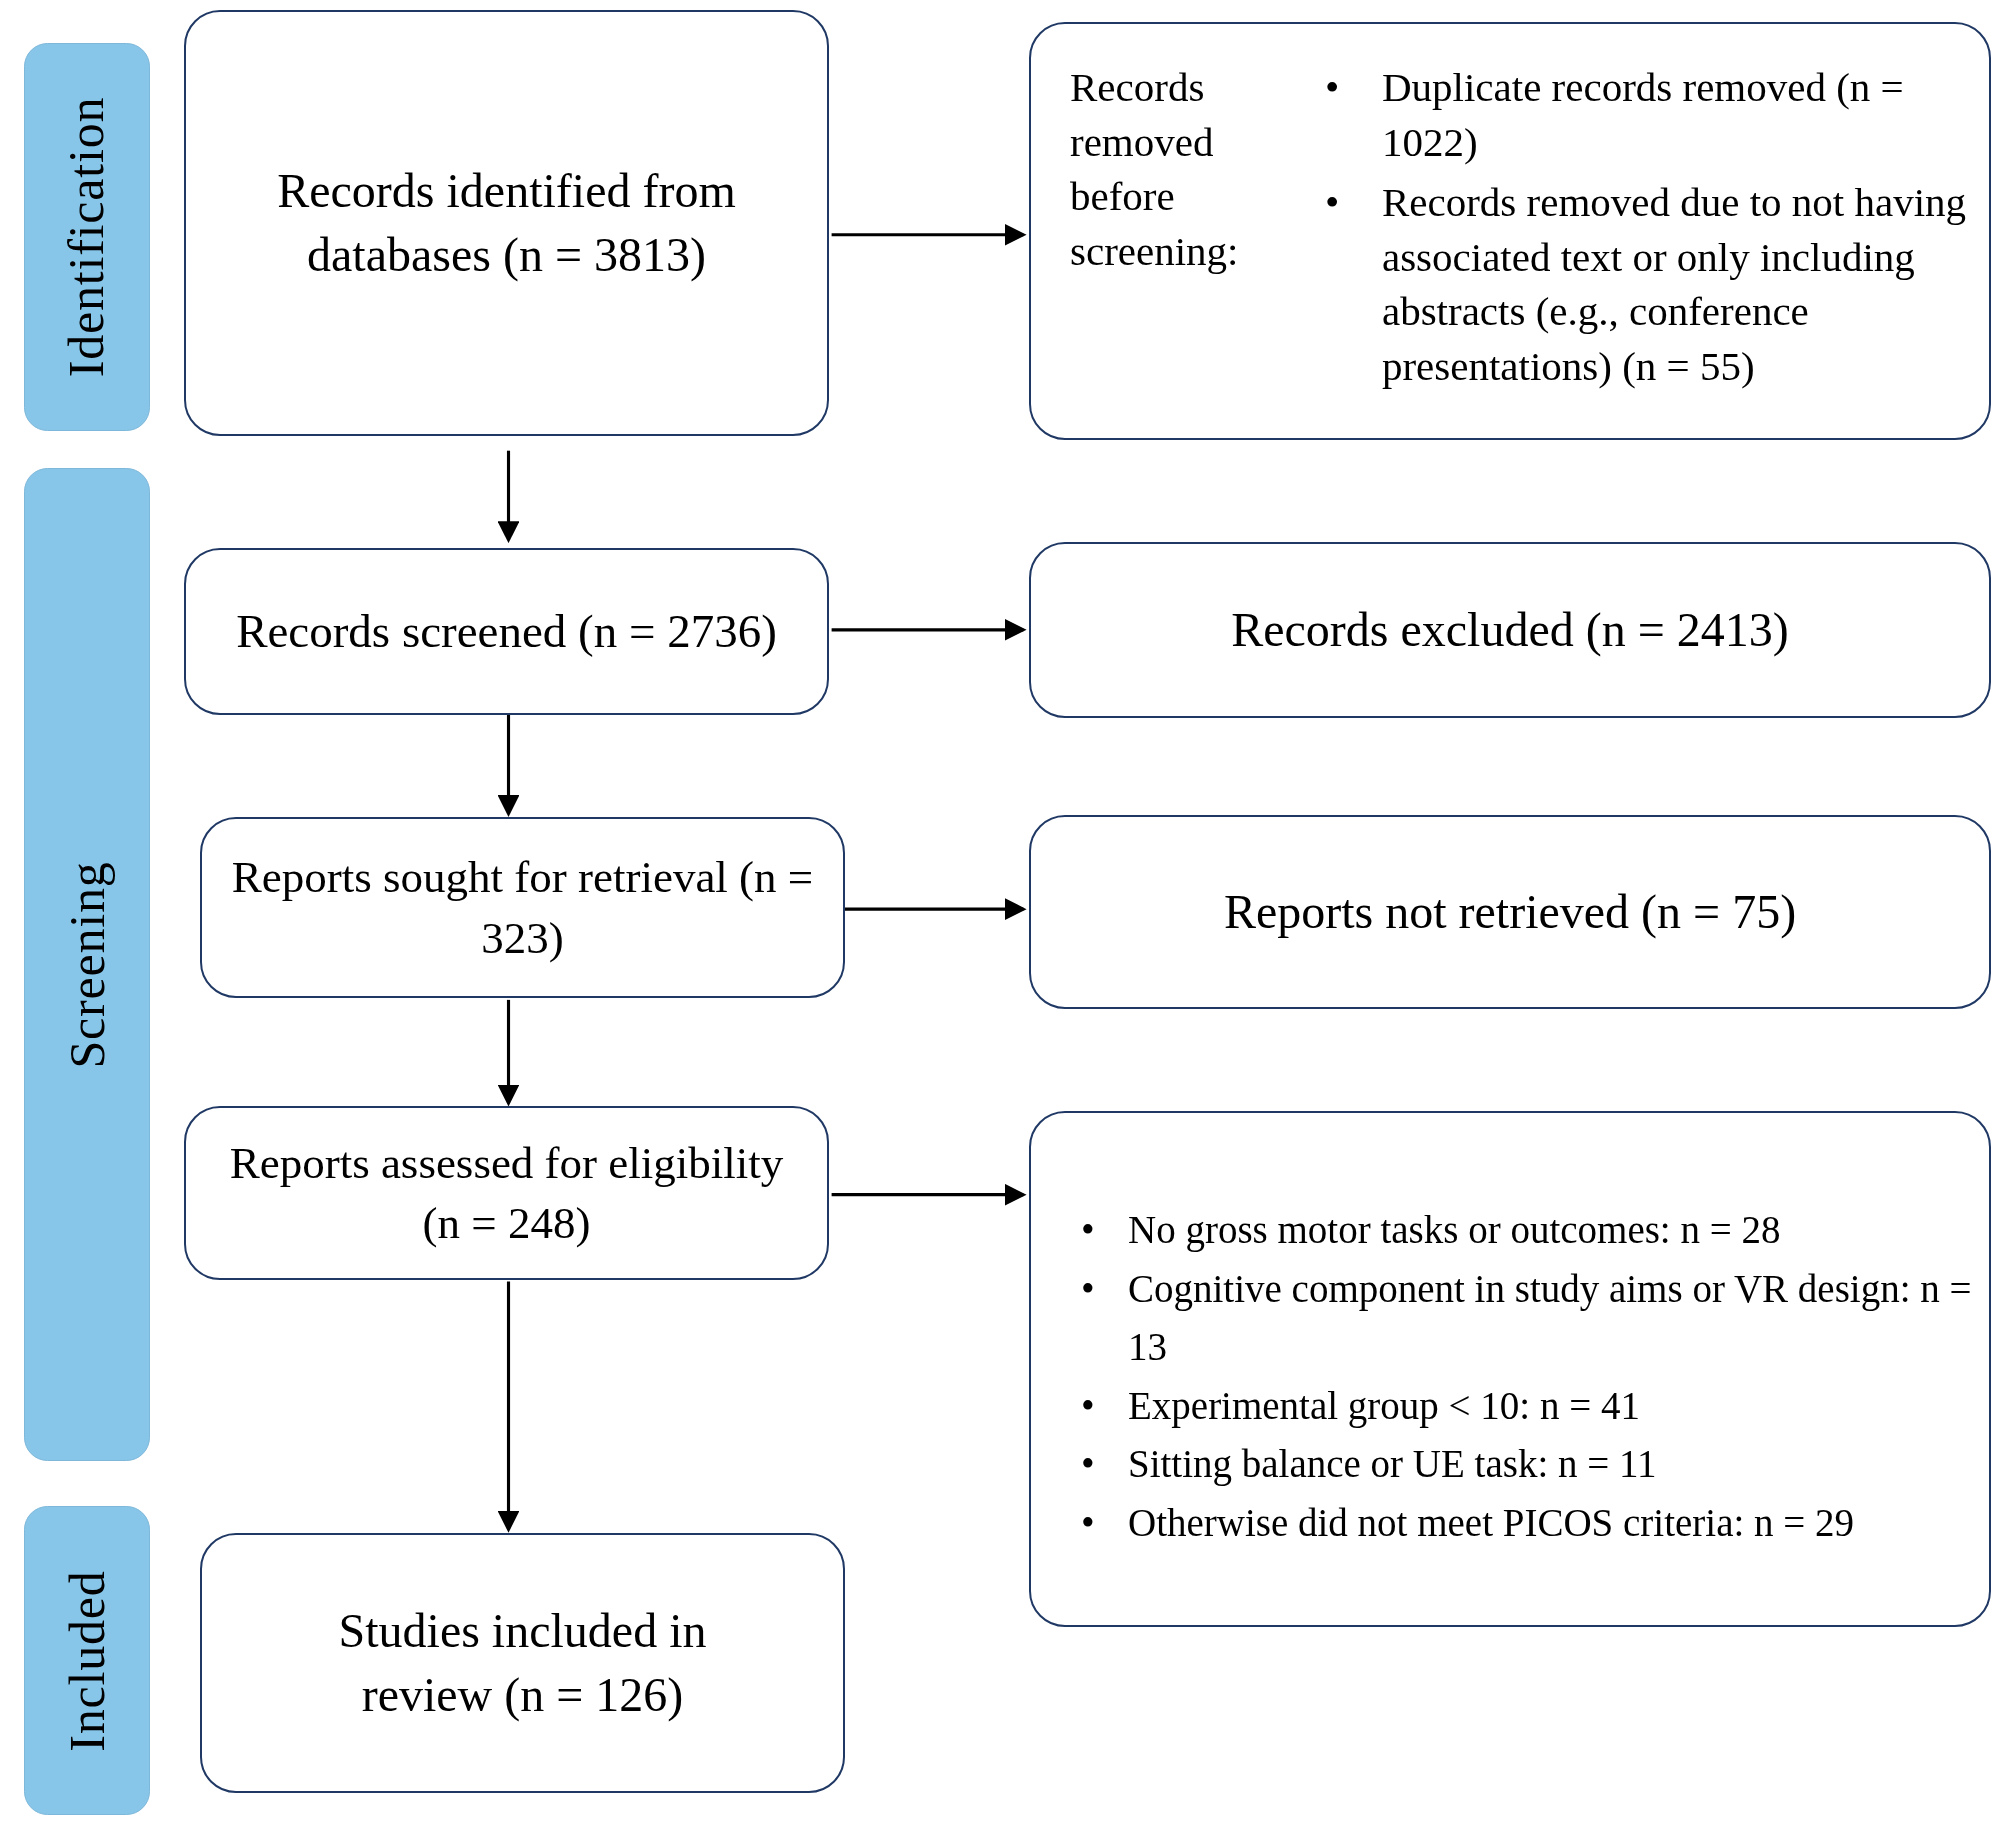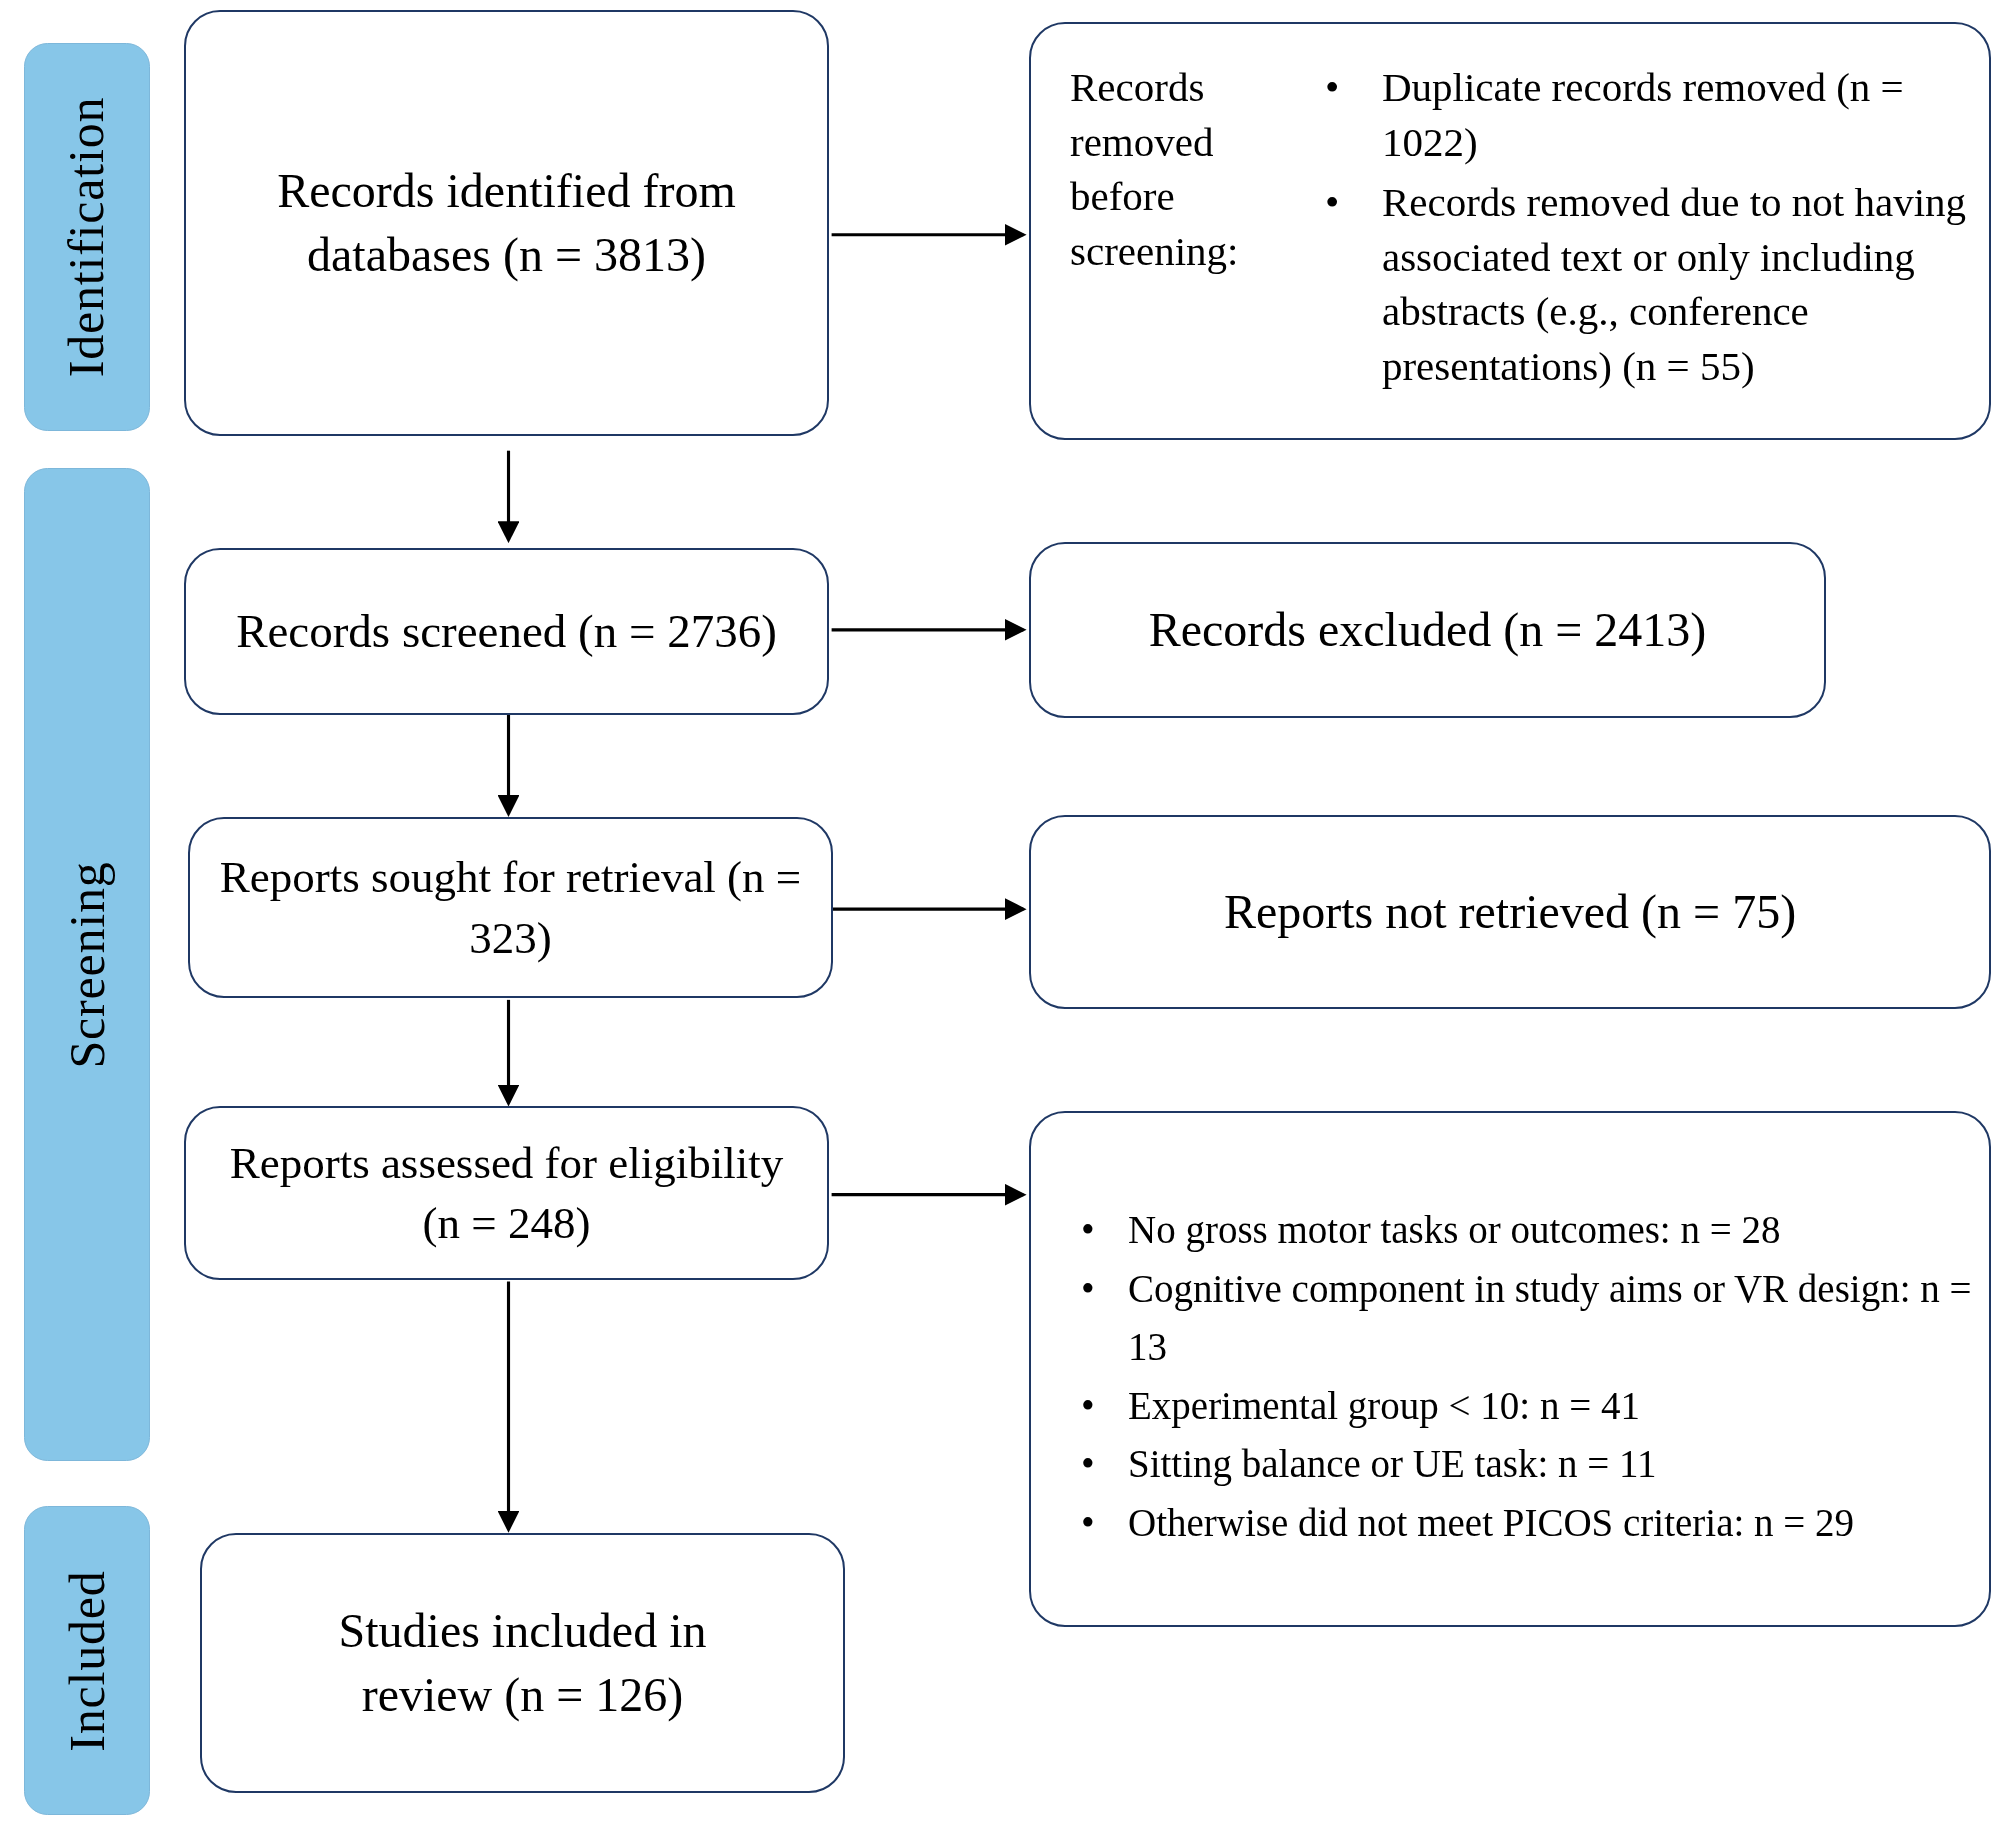--- a/index.html
+++ b/index.html
@@ -101,41 +101,41 @@
   </div>
 
   <div class="fbox" id="b1" style="left:184px;top:10px;width:645px;height:426px;">
     <div class="txt">Records identified from databases (n = 3813)</div>
   </div>
 
   <div class="fbox" id="b2" style="left:184px;top:548px;width:645px;height:167px;">
     <div class="txt">Records screened (n = 2736)</div>
   </div>
 
-  <div class="fbox" id="b3" style="left:188px;top:817px;width:645px;height:181px;">
+  <div class="fbox" id="b3" style="left:200px;top:817px;width:645px;height:181px;">
     <div class="txt">Reports sought for retrieval (n = 323)</div>
   </div>
 
   <div class="fbox" id="b4" style="left:184px;top:1106px;width:645px;height:174px;">
     <div class="txt">Reports assessed for eligibility (n = 248)</div>
   </div>
 
   <div class="fbox" id="b5" style="left:184px;top:1533px;width:645px;height:260px;margin-left:16px;">
     <div class="txt">Studies included in review (n = 126)</div>
   </div>
 
   <div class="fbox listbox" id="r1" style="left:1029px;top:22px;width:962px;height:418px;">
     <div class="list-title">Records removed before screening:</div>
     <ul class="bullets">
       <li>Duplicate records removed (n = 1022)</li>
       <li>Records removed due to not having associated text or only including abstracts (e.g., conference presentations) (n = 55)</li>
     </ul>
   </div>
 
-  <div class="fbox" id="r2" style="left:1029px;top:542px;width:797px;height:176px;">
+  <div class="fbox" id="r2" style="left:1029px;top:542px;width:962px;height:176px;">
     <div class="txt">Records excluded (n = 2413)</div>
   </div>
 
   <div class="fbox" id="r3" style="left:1029px;top:815px;width:962px;height:194px;">
     <div class="txt">Reports not retrieved (n = 75)</div>
   </div>
 
   <div class="fbox listbox" id="r4" style="left:1029px;top:1111px;width:962px;height:516px;">
     <ul class="bullets">
       <li>No gross motor tasks or outcomes: n = 28</li>

